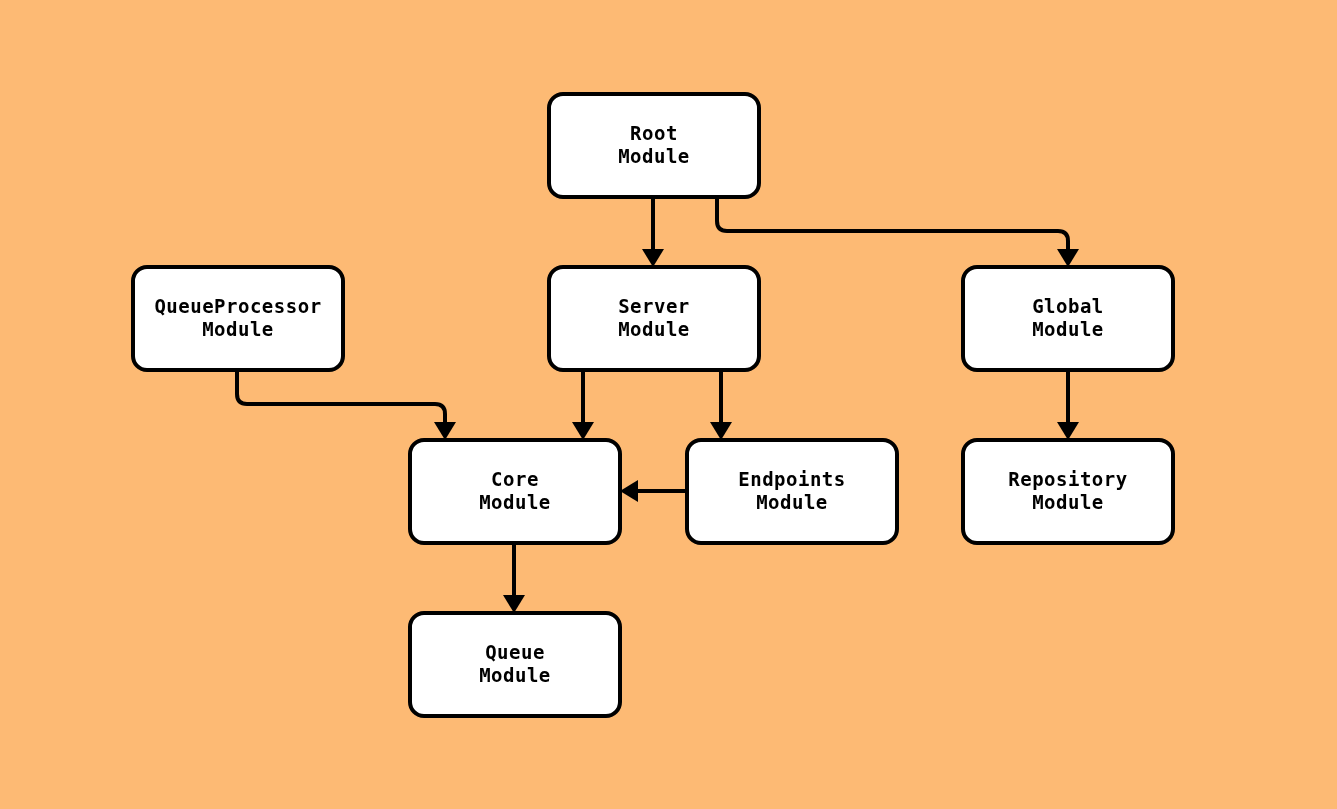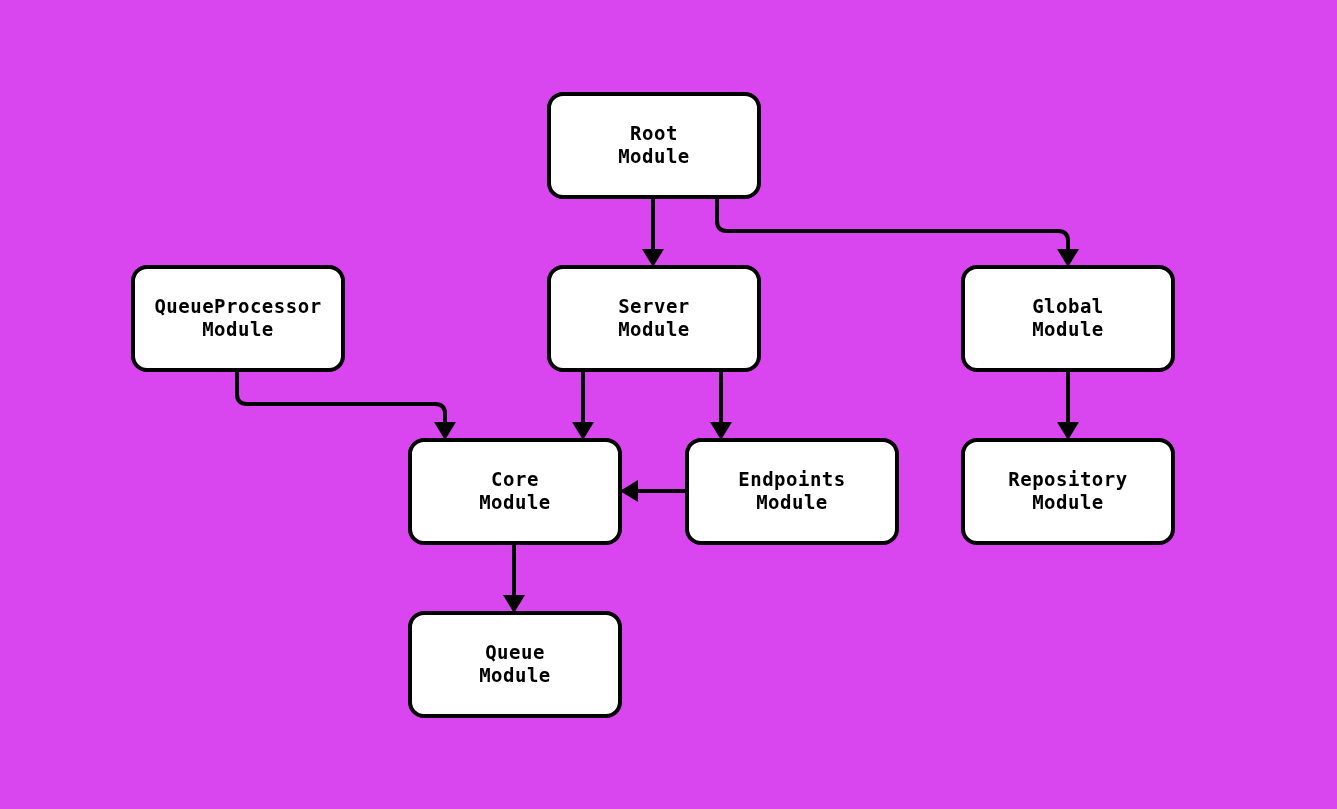--- a/index.html
+++ b/index.html
@@ -11,21 +11,21 @@
   body {
     width: 1337px;
     height: 809px;
     font-family: "DejaVu Sans Mono", "Liberation Mono", monospace;
     overflow: hidden;
   }
   #diagram-root {
     position: relative;
     width: 1337px;
     height: 809px;
-    background: #d946ef;
+    background: #fdba74;
   }
   svg#diagram-canvas {
     position: absolute;
     top: 0;
     left: 0;
     width: 1337px;
     height: 809px;
     display: block;
   }
   .node-box {

